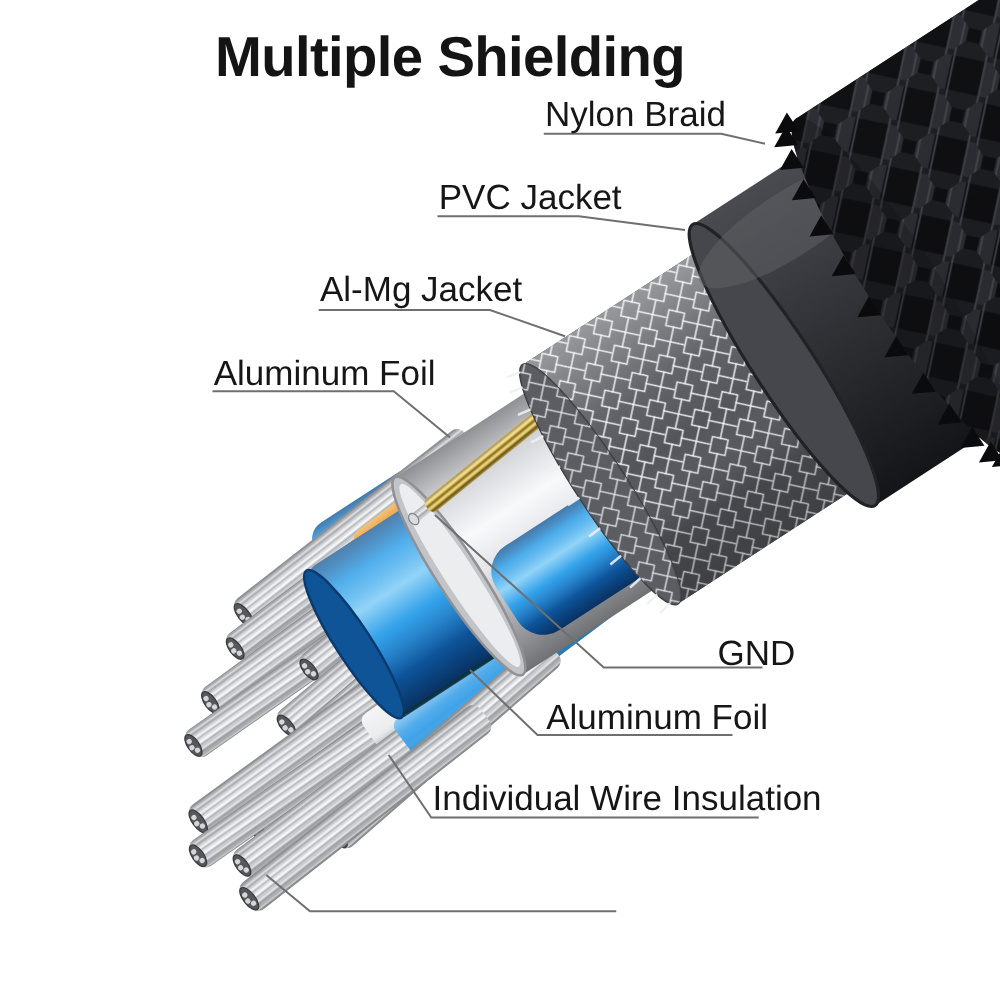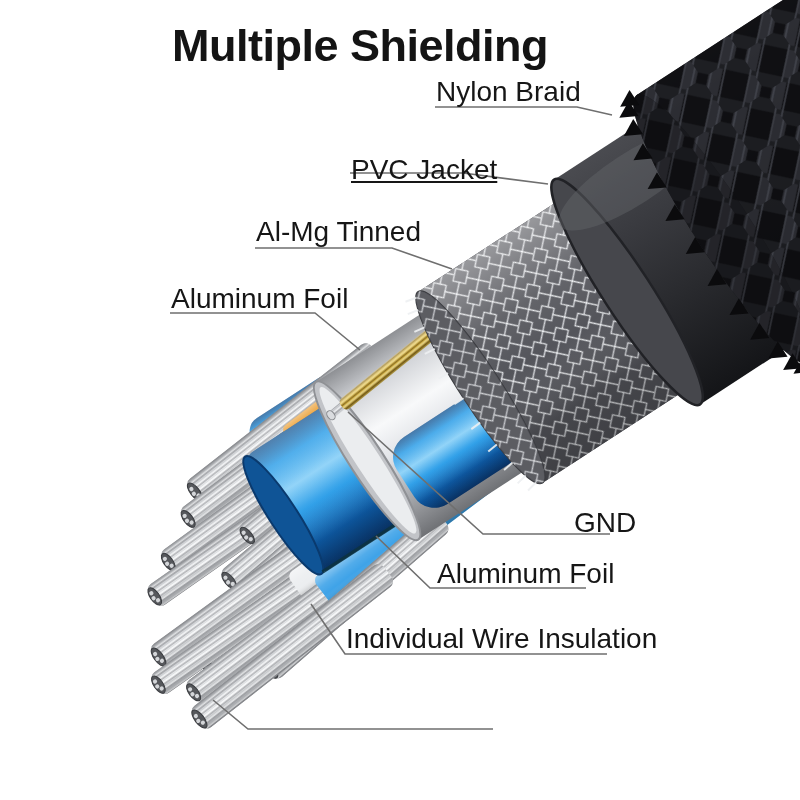--- a/index.html
+++ b/index.html
@@ -3,21 +3,21 @@
 <meta charset="utf-8">
 <style>
   html,body{margin:0;padding:0;background:#fff;}
   .stage{position:relative;width:800px;height:800px;background:#fff;overflow:hidden;
          font-family:"Liberation Sans",sans-serif;padding-left:28px;}
   .stage svg{position:absolute;left:0;top:0;}
   .title{position:absolute;left:0;top:20px;width:720px;text-align:center;
          font-size:45px;font-weight:700;letter-spacing:-0.5px;color:#141414;white-space:nowrap;}
   .lbl{position:absolute;font-size:28px;color:#161616;white-space:nowrap;line-height:1.1;}
   #lbl-nylon{left:436px;top:77px;}
-  #lbl-pvc{left:351px;top:155px;text-decoration:underline;}
+  #lbl-pvc{left:351px;top:143px;}
   #lbl-almg{left:256px;top:217px;}
   #lbl-alfoil1{left:171px;top:284px;}
   #lbl-gnd{left:557px;top:508px;margin-left:17px;}
   #lbl-alfoil2{left:437px;top:559px;}
   #lbl-iwi{left:346px;top:624px;}
   #lbl-awg{left:249px;top:697px;}
 </style>
 </head>
 <body>
 
@@ -327,19 +327,19 @@
     <polyline points="348,412 483,534 610,534"></polyline>
     <polyline points="376,536 430,588 586,588"></polyline>
     <polyline points="311,604 345,654 607,654"></polyline>
     <polyline points="213,700 248,729 493,729"></polyline>
   </g>
 </svg>
 
 <div class="title">Multiple Shielding</div>
 <div class="lbl" id="lbl-nylon">Nylon Braid</div>
 <div class="lbl" id="lbl-pvc">PVC Jacket</div>
-<div class="lbl" id="lbl-almg">Al-Mg Tinned</div>
+<div class="lbl" id="lbl-almg">Al-Mg Jacket</div>
 <div class="lbl" id="lbl-alfoil1">Aluminum Foil</div>
 <div class="lbl" id="lbl-gnd">GND</div>
 <div class="lbl" id="lbl-alfoil2">Aluminum Foil</div>
 <div class="lbl" id="lbl-iwi">Individual Wire Insulation</div>
 
 </div>
 
 </body></html>

